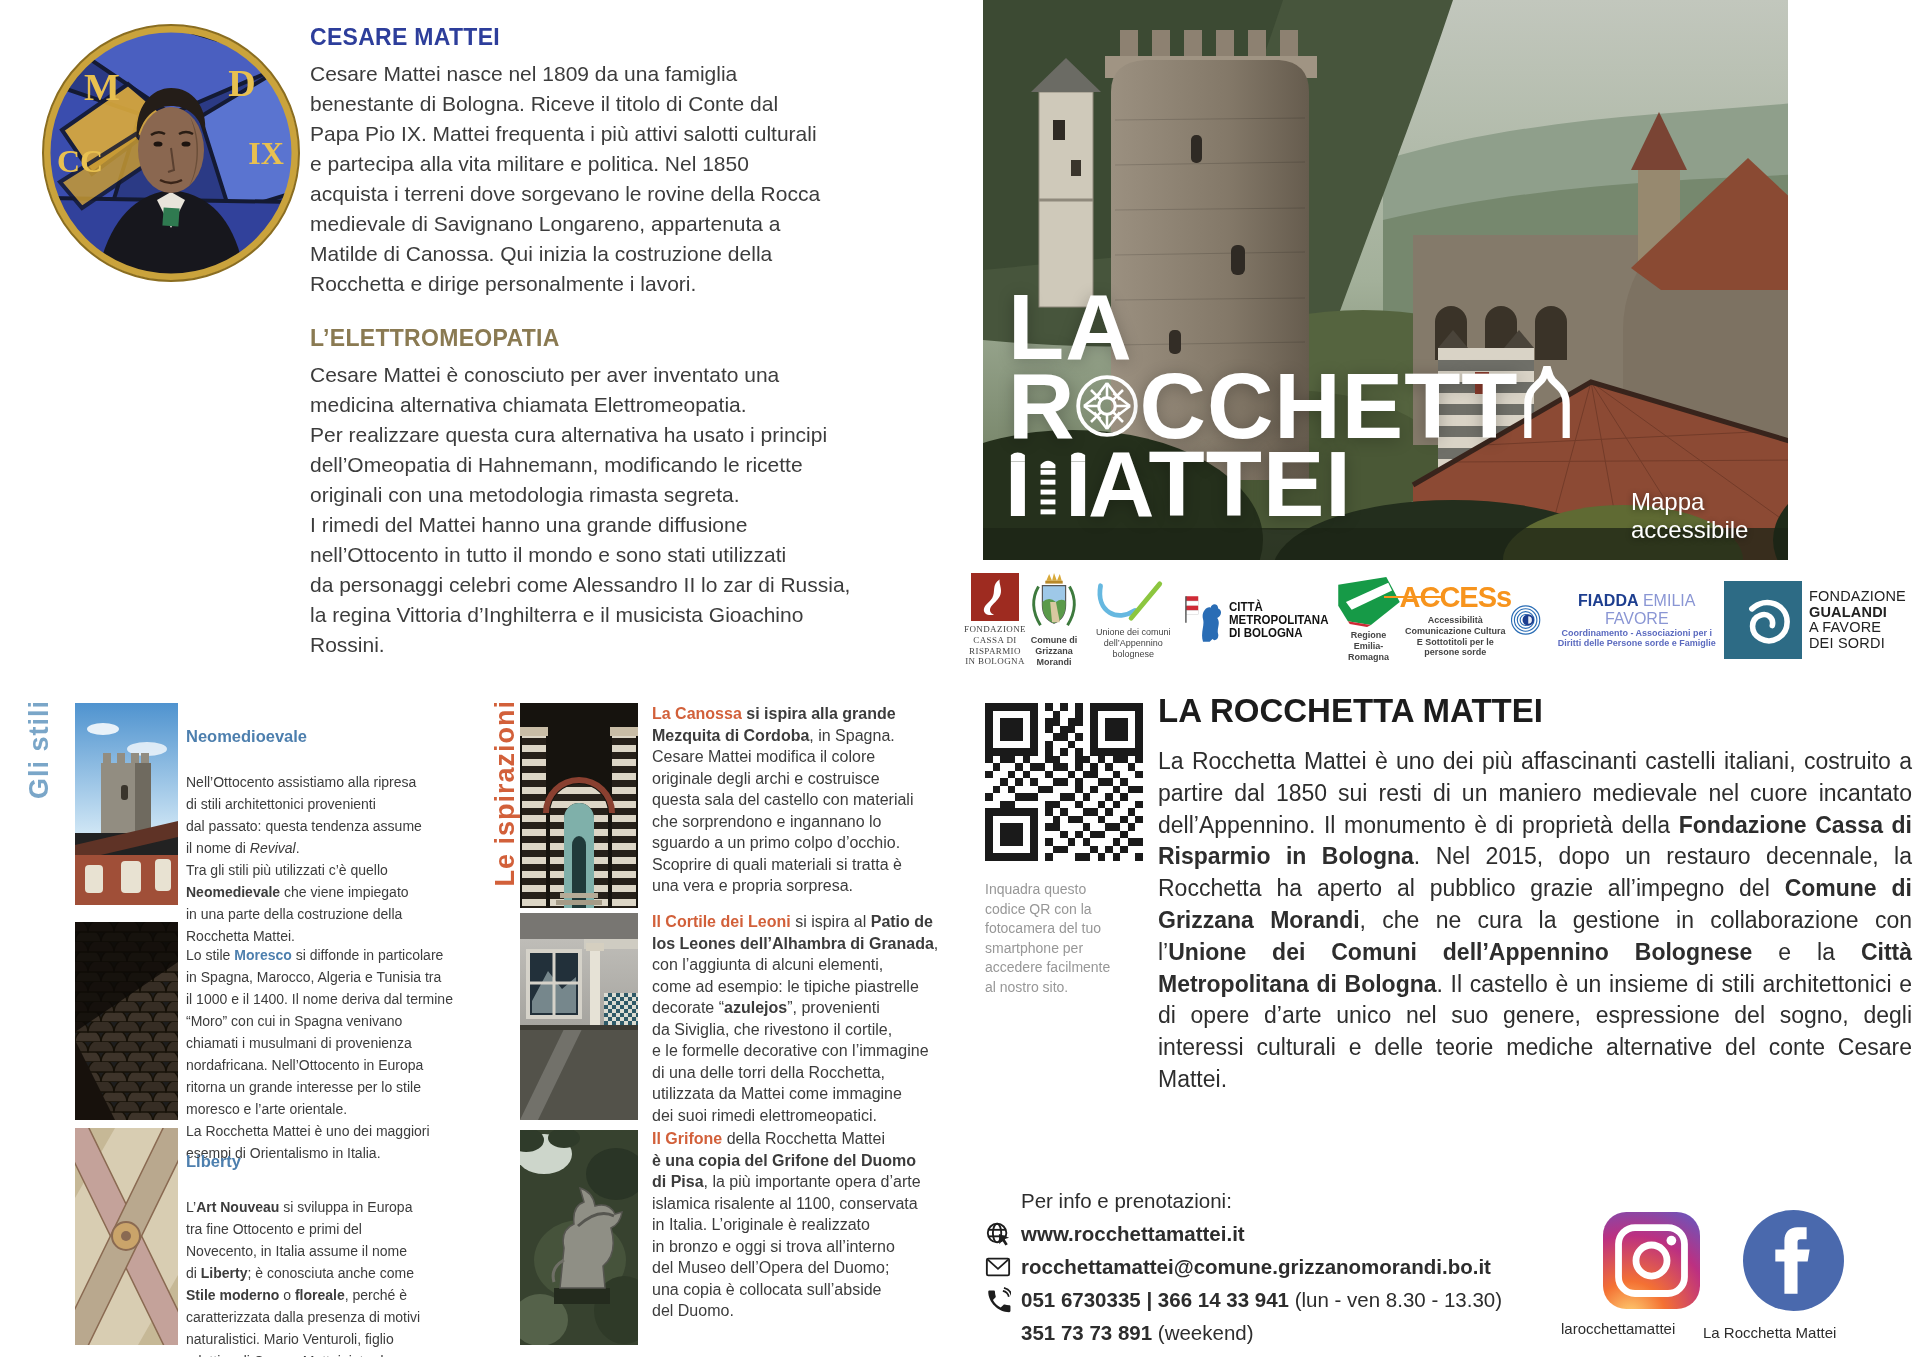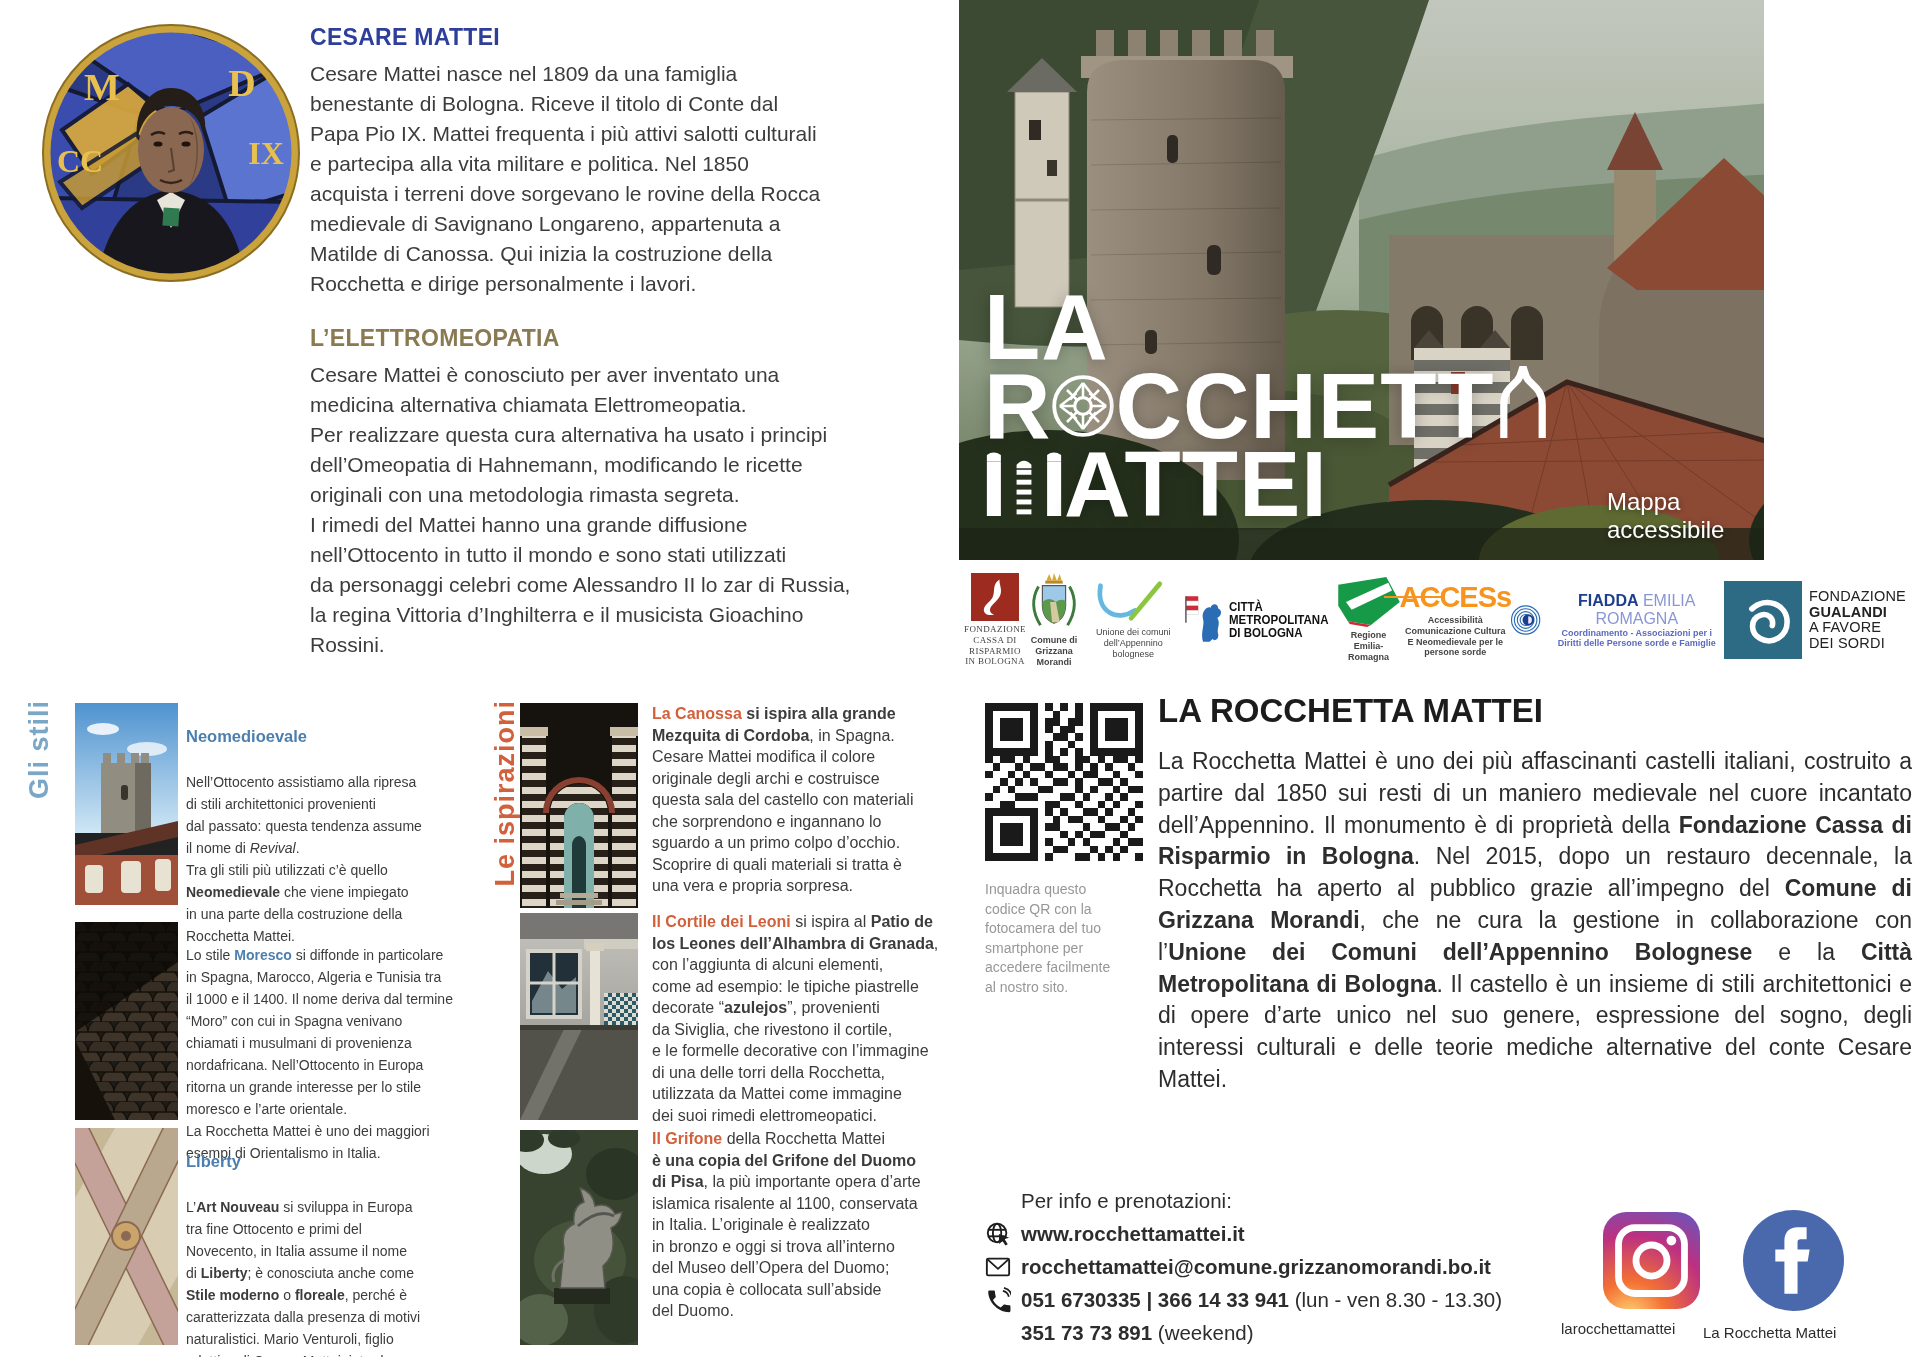--- a/index.html
+++ b/index.html
@@ -8,21 +8,21 @@
 
   
   .portrait{position:absolute;left:40px;top:22px;width:262px;height:262px}
   .bio{position:absolute;left:310px;top:24px;width:625px}
   .bio h2{margin:0 0 8px;font-size:23px;font-weight:700;letter-spacing:.3px}
   .h-blue{color:#2d3e9b}
   .h-brown{color:#8a7a52;margin-top:26px!important}
   .bio p{margin:0;font-size:21px;line-height:30px;color:#3c3c3c;white-space:pre-line}
 
   
-  .hero{position:absolute;left:959px;top:0;width:805px;height:560px;overflow:hidden;background:#15803d}
+  .hero{position:absolute;left:983px;top:0;width:805px;height:560px;overflow:hidden;background:#15803d}
   .hero svg.scene{position:absolute;left:0;top:0}
   .hero-title{position:absolute;left:25px;top:288px;color:#fff;font-weight:700;
               font-size:92px;line-height:78px;letter-spacing:1px;white-space:nowrap;
               text-shadow:0 2px 16px rgba(0,0,0,.25)}
   .hero-title svg{display:inline-block}
   .hero-caption{position:absolute;left:648px;top:488px;font-size:24px;color:#fff;
                 text-shadow:0 1px 6px rgba(0,0,0,.45)}
 
   
   .logo-strip{position:absolute;left:950px;top:560px;width:970px;height:120px;background:#fff;
@@ -340,35 +340,35 @@
       <svg width="62" height="50" viewBox="0 0 64 52">
         <polygon points="0,8 50,0 64,26 34,50 10,46 0,30" fill="#169a47"></polygon>
         <polygon points="8,26 52,6 56,14 14,34" fill="#fff"></polygon>
         <polygon points="10,46 34,50 30,52 12,49" fill="#cf2a36"></polygon>
       </svg>
       <div class="cap cap-red">Regione Emilia-Romagna</div>
     </div>
     <div class="logo">
       <div class="access-title"><span class="aline"></span><span>ACCESs</span></div>
       <div class="cap cap-bold">Accessibilità Comunicazione Cultura
-E Neomedievale per le persone sorde</div>
+E Sottotitoli per le persone sorde</div>
     </div>
     <div class="logo-row">
       <svg width="56" height="56" viewBox="0 0 60 60">
         <g stroke="#2a6db5" fill="none" stroke-width="2.2">
           <circle cx="28" cy="30" r="27"></circle>
             <circle cx="28" cy="30" r="21.5"></circle>
             <circle cx="28" cy="30" r="16"></circle>
             <circle cx="28" cy="30" r="10.5"></circle>
         </g>
         <circle cx="33" cy="30" r="11" fill="#1d3e8f"></circle>
         <path d="M33 23 a7 7 0 0 1 0 14 Z" fill="#fff" opacity=".9"></path>
       </svg>
       <div class="fiadda-text" style="text-align:center">
-        <div><span class="t1">FIADDA</span><span class="t2"> EMILIA ROMAGNA</span></div>
+        <div><span class="t1">FIADDA</span><span class="t2"> EMILIA FAVORE</span></div>
         <div class="cap">Coordinamento - Associazioni per i Diritti
 delle Persone sorde e Famiglie</div>
       </div>
     </div>
     <div class="logo-row">
       <svg width="78" height="78" viewBox="0 0 84 84">
         <rect width="84" height="84" fill="#2d6b85"></rect>
         <path d="M30 30 C45 16 68 25 68 44 C68 60 52 69 39 62 C28 56 28 41 39 37 C47 34 54 40 52 48" stroke="#fff" stroke-width="6" fill="none" stroke-linecap="round"></path>
       </svg>
       <div class="gualandi-text">

